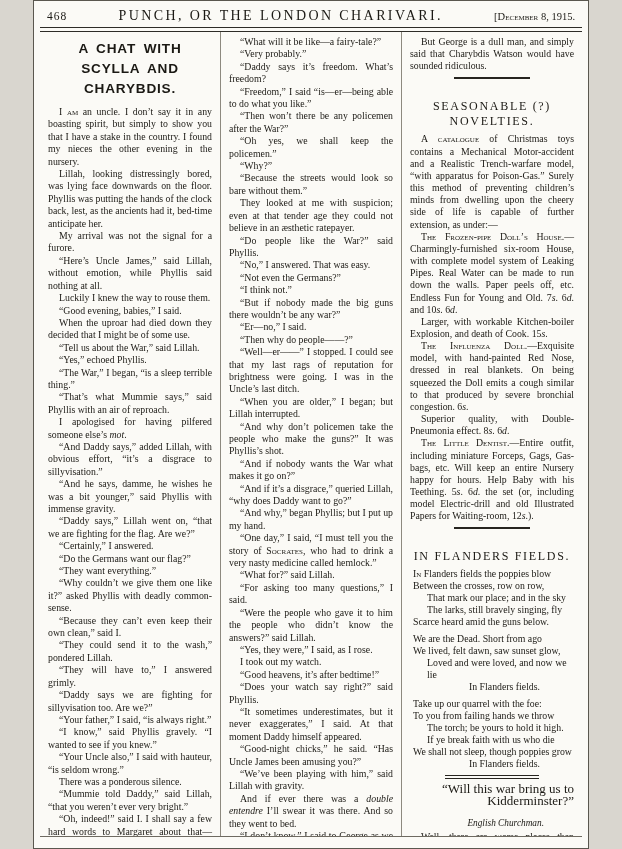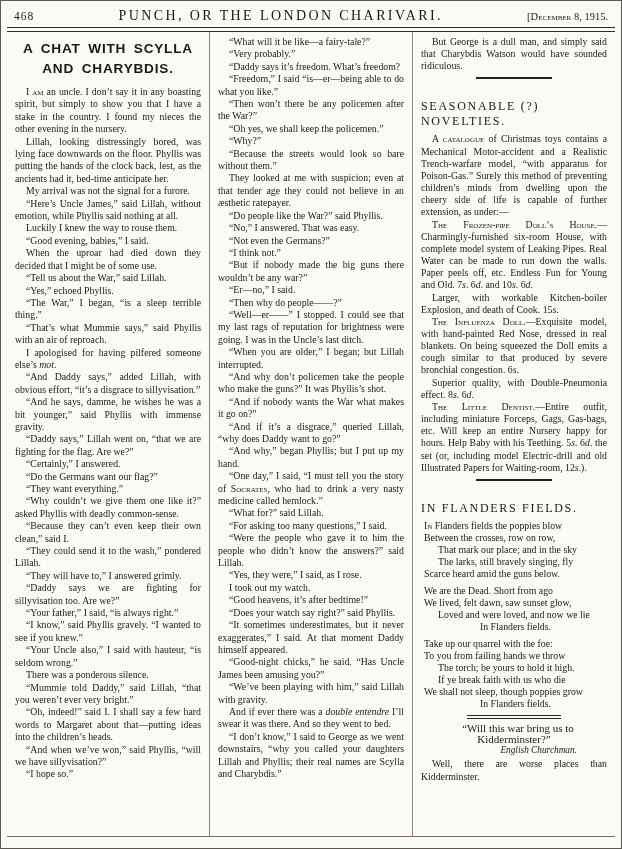--- a/index.html
+++ b/index.html
@@ -1,44 +1,44 @@
 <!DOCTYPE html>
 <html><head>
 <meta charset="utf-8">
 <style>
   html,body { margin:0; padding:0; background:#d9d6cf; }
   .page {
-    width:622px; height:849px; margin:0 auto; box-sizing:border-box;
+    width:556px; height:849px; margin:0 auto; box-sizing:border-box;
     background:#fbfaf6; border:1px solid #5a574f; position:relative;
     font-family:"Liberation Serif", serif; color:#1b1914;
     display:flex; flex-direction:column; overflow:hidden;
   }
   .header { display:flex; justify-content:space-between; align-items:baseline; padding:7px 13px 2px; }
   .pageno { font-size:11.5px; letter-spacing:1px; }
   .masthead { font-size:14px; letter-spacing:2.4px; }
   .dateline { font-size:10.5px; }
   .hdr-rule { margin:1px 6px 0; height:3px; border-top:1px solid #2e2c27; border-bottom:1px solid #2e2c27; }
   .columns { flex:1; min-height:0; display:flex; align-items:stretch; margin:0 6px 11px; border-bottom:1px solid #6e6a61; }
   .col { flex:1 1 0; min-width:0; padding:4px 8px 2px; overflow:hidden; }
   .col + .col { border-left:1px solid #8d897f; }
   p.para { font-size:9.8px; line-height:12.4px; margin:0; text-indent:11px; text-align:justify; }
   .col3 p.para { line-height:12.15px; }
   .sc { font-variant:small-caps; }
   h1.chat-title {
     font-family:"Liberation Sans", sans-serif; font-size:13.6px; font-weight:700;
     text-align:center; letter-spacing:0.8px; word-spacing:3px; line-height:20px; margin:3px 0 7px;
   }
-  h2.sec-title { font-size:12px; font-weight:400; letter-spacing:1.7px; margin:20px 0 4px; }
+  h2.sec-title { font-size:12px; font-weight:400; text-align:center; letter-spacing:1.7px; margin:20px 0 4px; }
   .hr1 { width:76px; border-top:2.5px solid #26241f; margin:5px auto 4px; }
   .hr2 { width:94px; height:2px; border-top:1px solid #26241f; border-bottom:1px solid #26241f; margin:5px auto 4px; }
   .stanza { margin:0 0 5px; padding-left:3px; }
   .stanza p, p.poem { font-size:9.8px; line-height:12.0px; margin:0; text-indent:0; text-align:left; }
   .ind1 { padding-left:14px; }
   .ind2 { padding-left:56px; }
-  p.q { font-size:11px; line-height:11.3px; margin:1px 0 0; text-indent:8px; text-align:center; }
+  p.q { font-size:13px; line-height:11.3px; margin:1px 0 12px; text-indent:8px; text-align:right; }
   p.attr { font-size:9.3px; font-style:italic; text-align:right; padding-right:30px; margin:0 0 3px; }
 </style>
 </head>
 <body>
 
 <div class="page">
   <div class="header">
     <span class="pageno">468</span>
     <span class="masthead">PUNCH, OR THE LONDON CHARIVARI.</span>
     <span class="dateline">[D<span class="sc">ecember</span> 8, 1915.</span>

